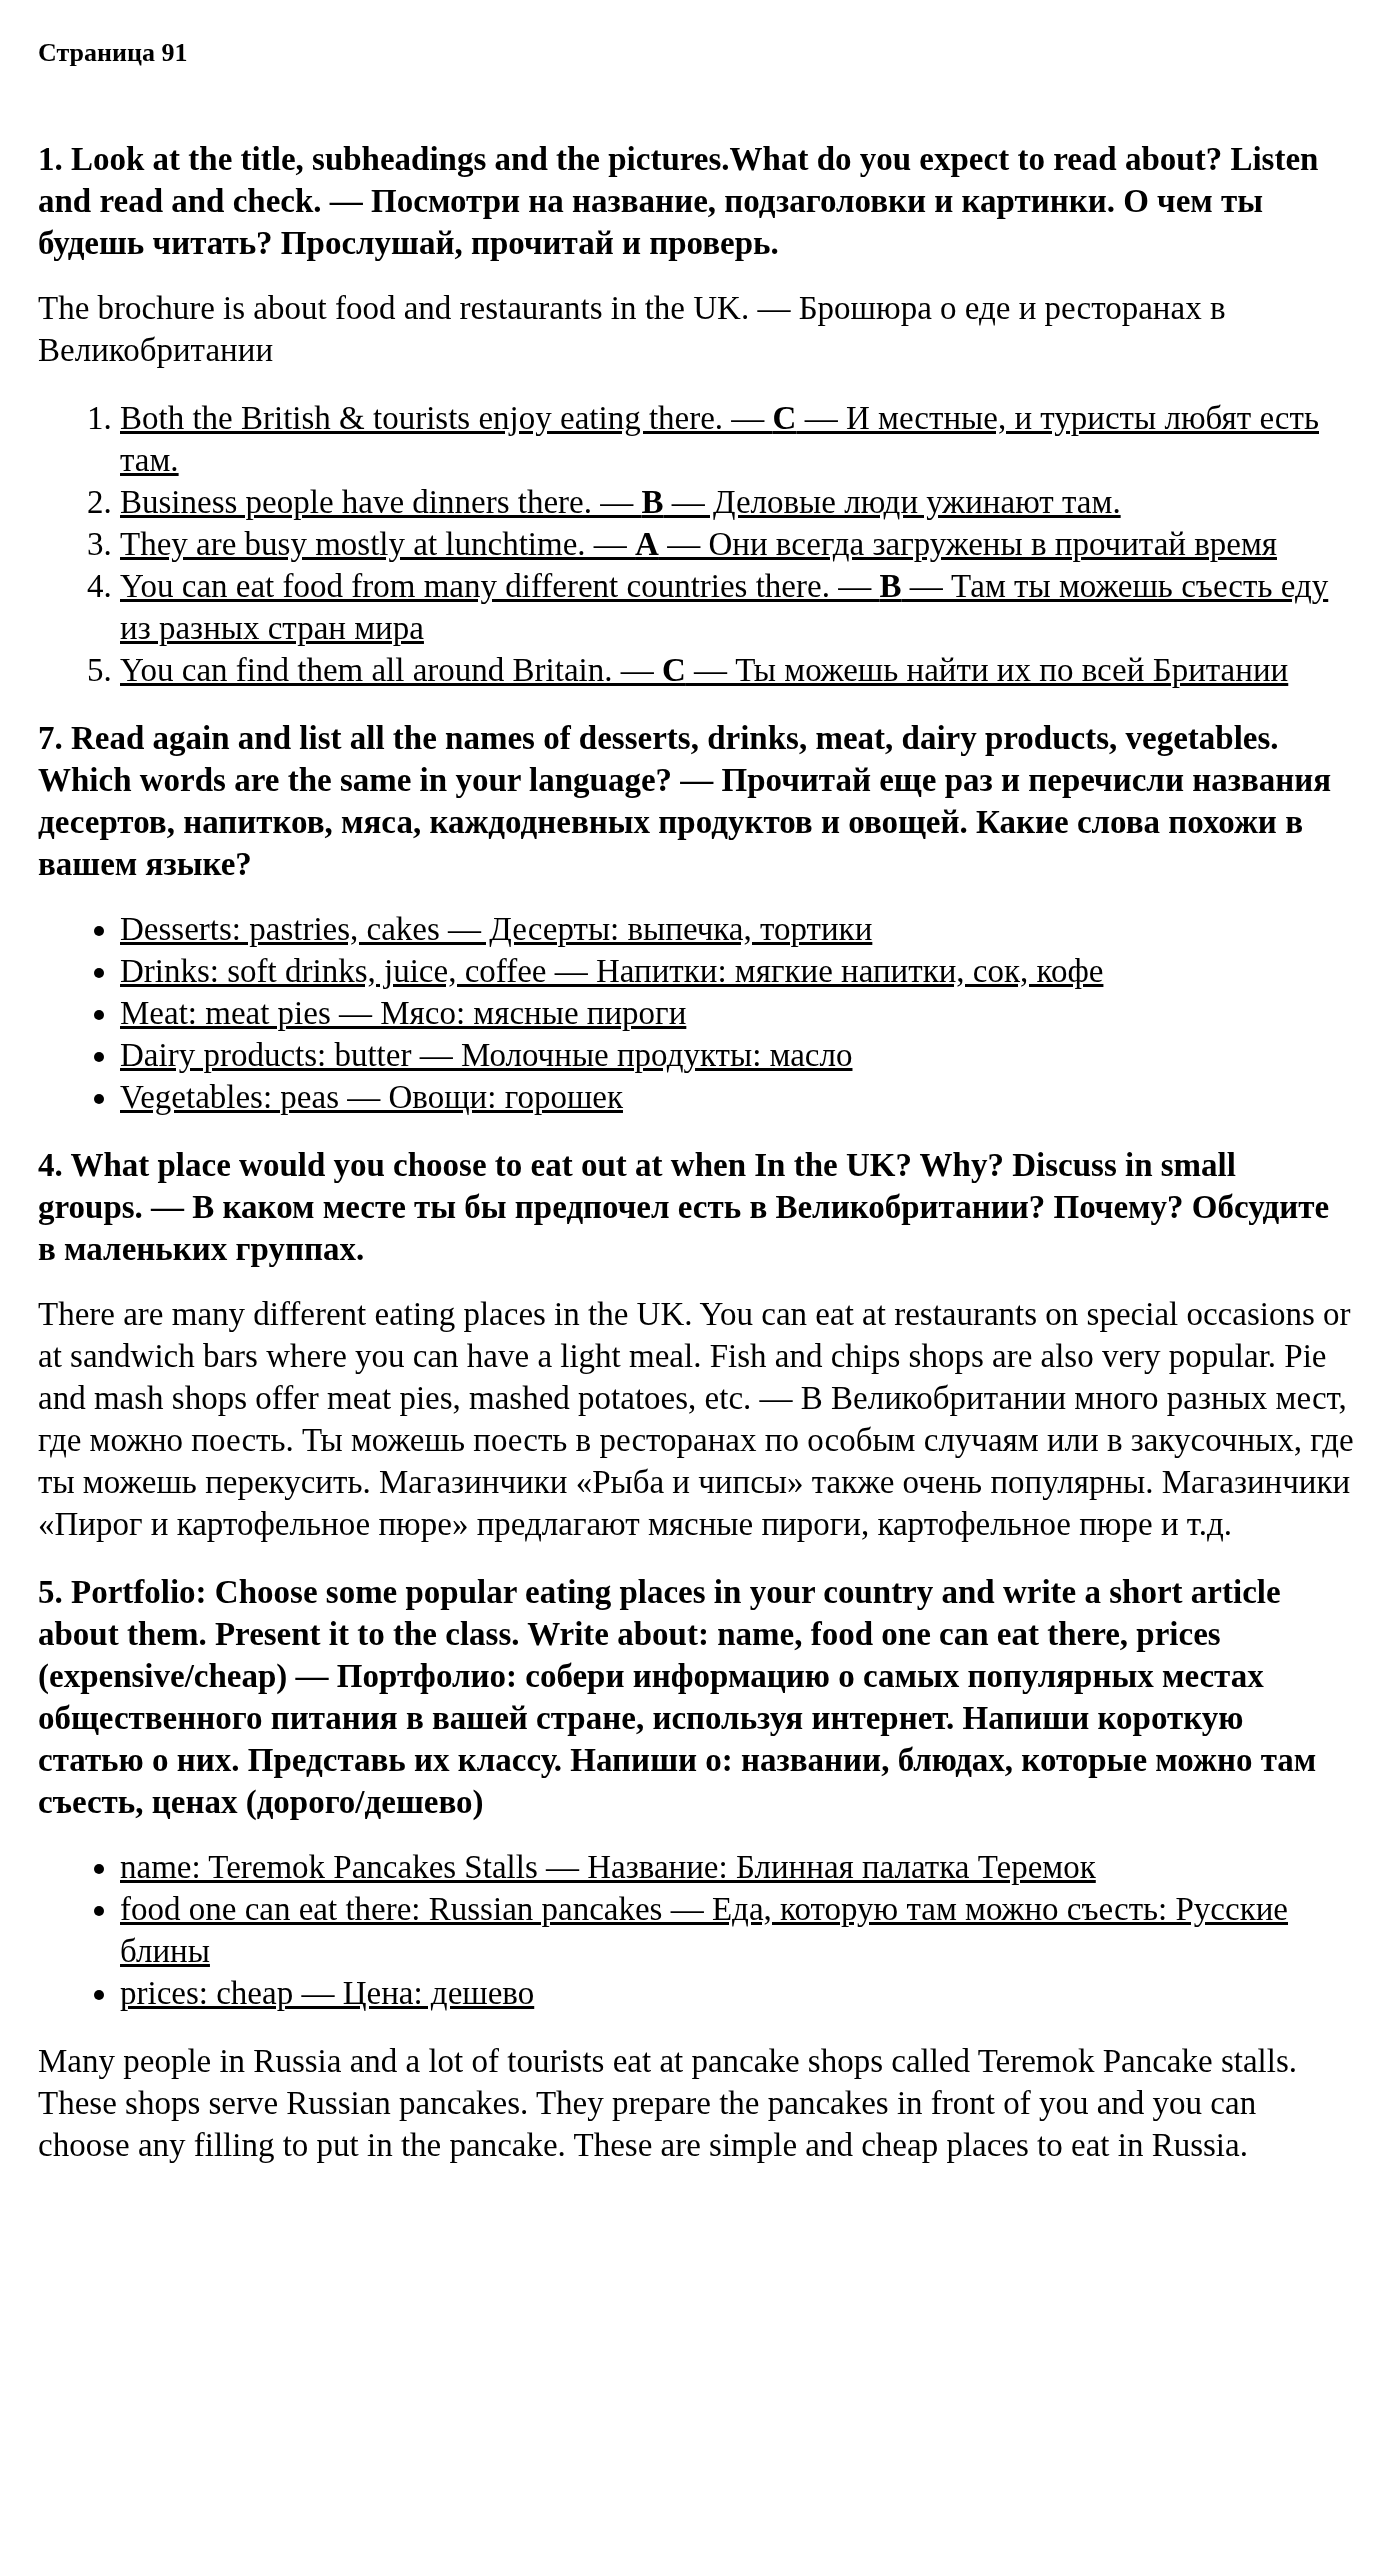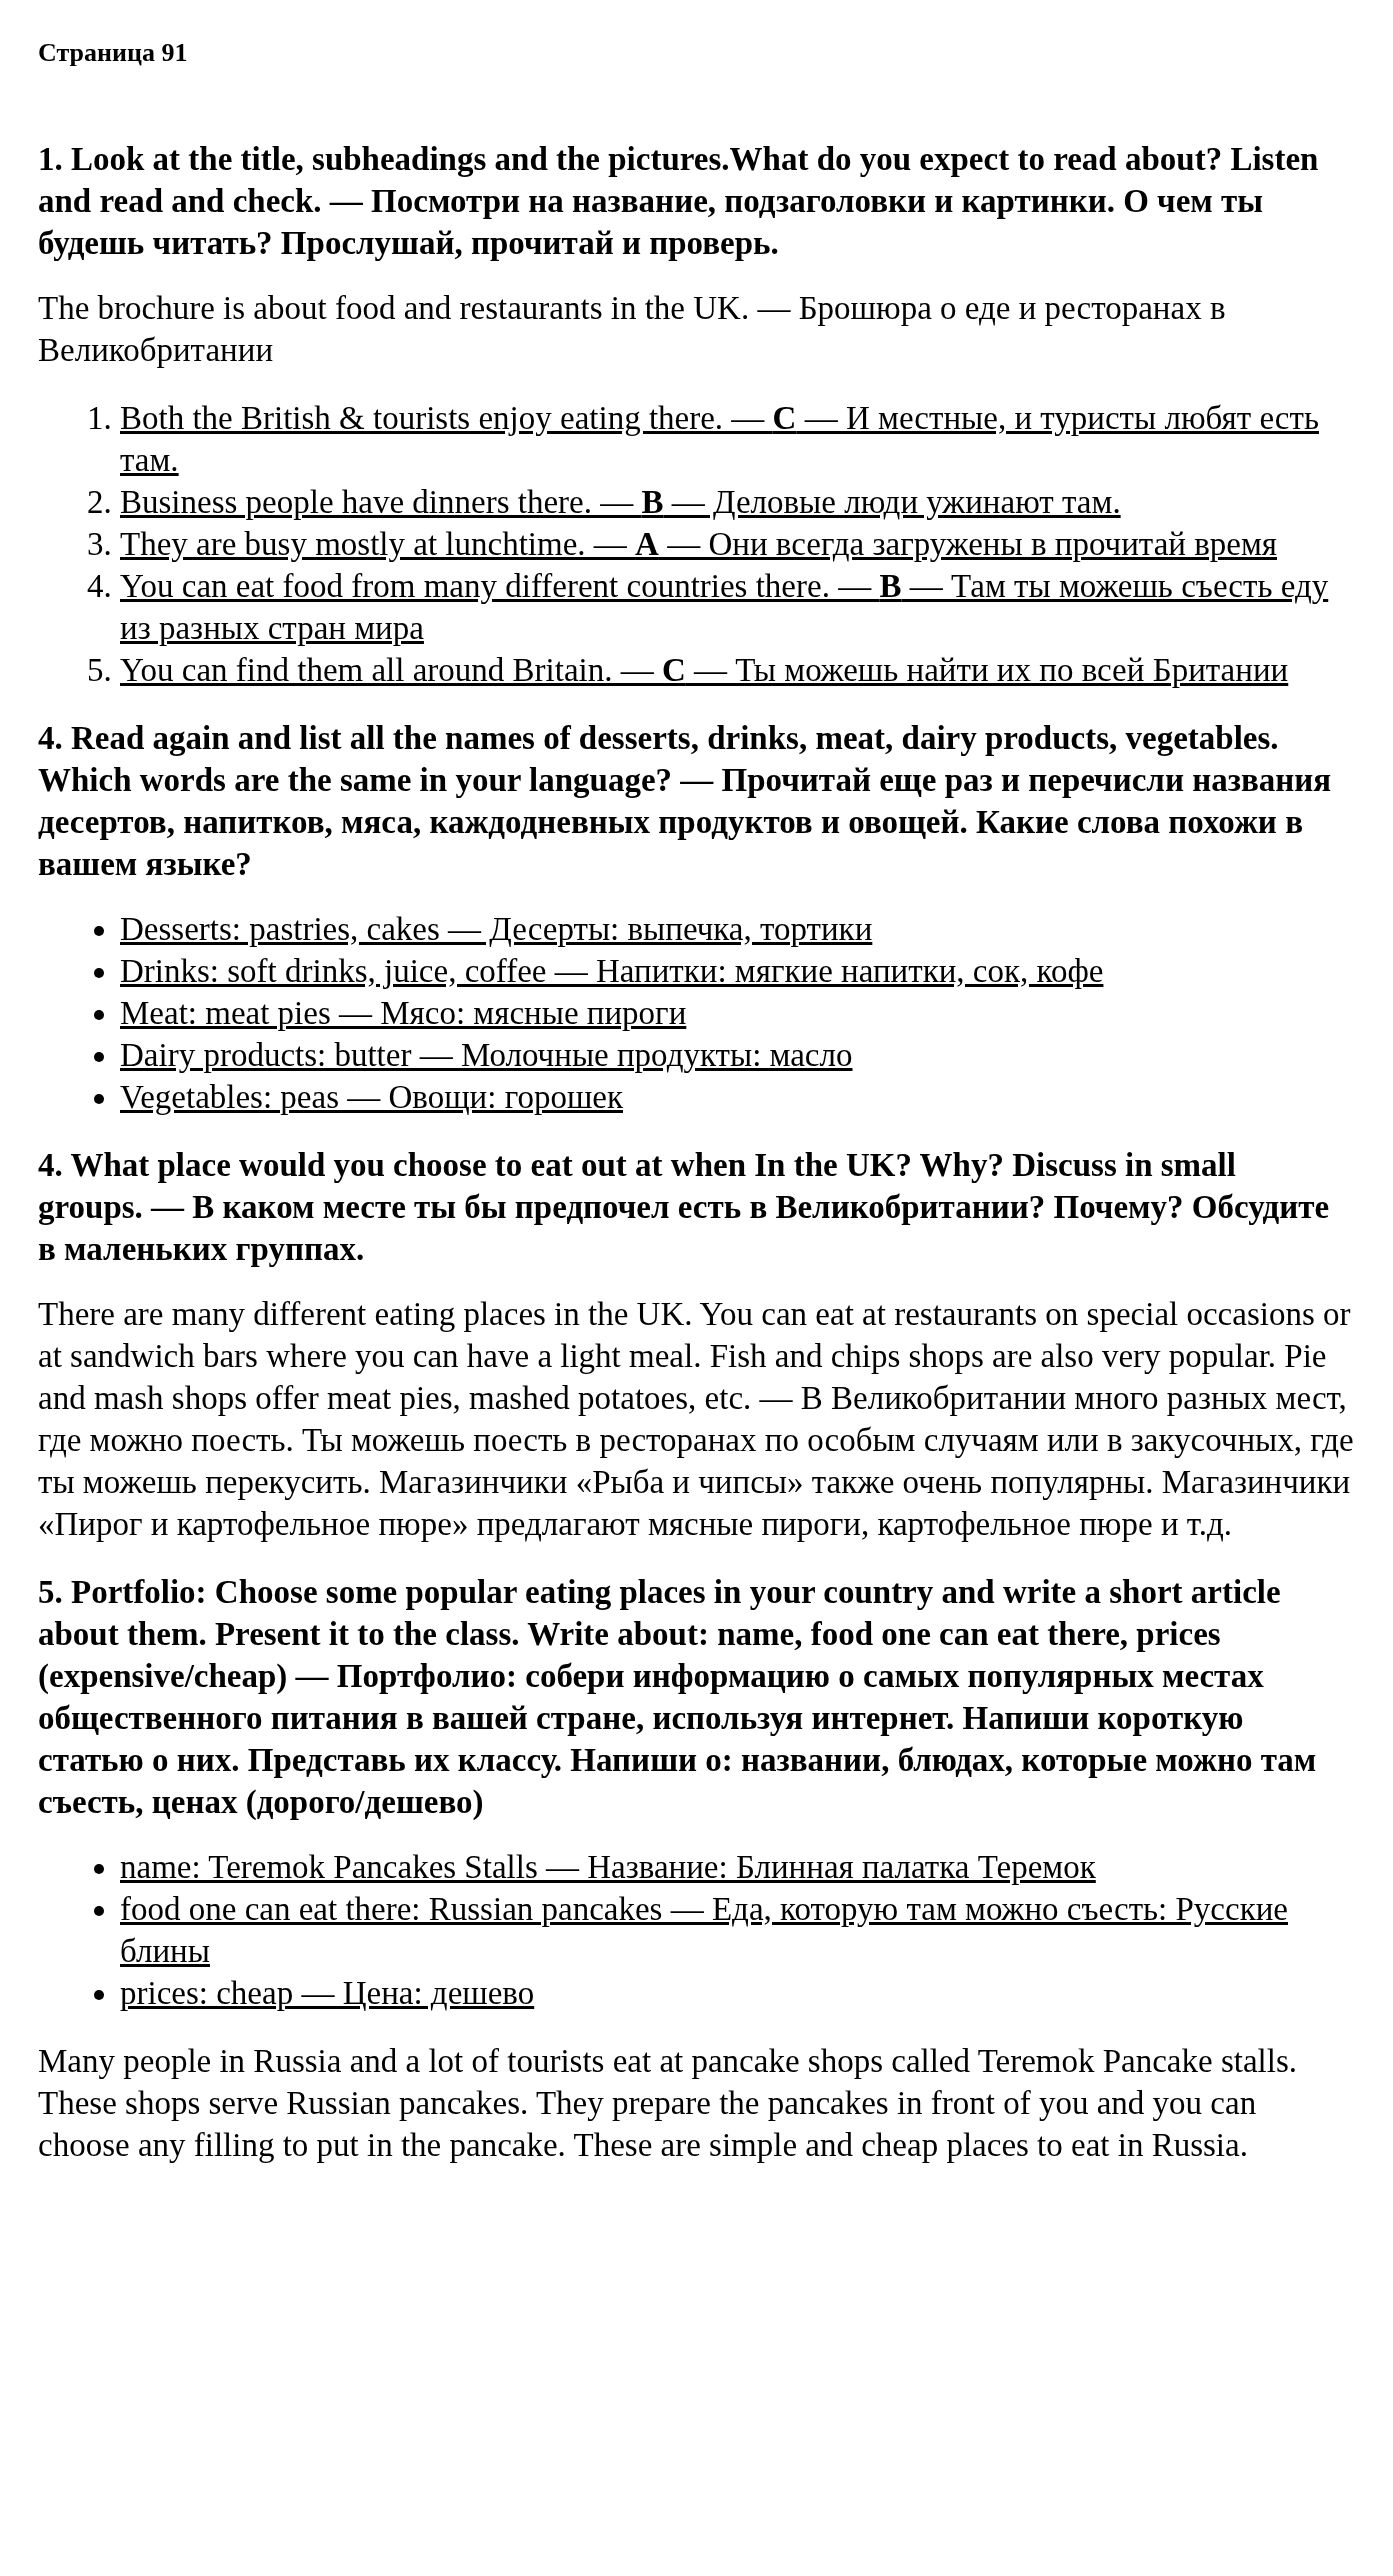--- a/index.html
+++ b/index.html
@@ -69,21 +69,21 @@
     <ol class="answers">
       <li><span>Both the British &amp; tourists enjoy eating there. — </span><span class="ans-letter">C</span><span> — И местные, и туристы любят есть там.</span></li>
       <li><span>Business people have dinners there. — </span><span class="ans-letter">B</span><span> — Деловые люди ужинают там.</span></li>
       <li><span>They are busy mostly at lunchtime. — </span><span class="ans-letter">A</span><span> — Они всегда загружены в прочитай время</span></li>
       <li><span>You can eat food from many different countries there. — </span><span class="ans-letter">B</span><span> — Там ты можешь съесть еду из разных стран мира</span></li>
       <li><span>You can find them all around Britain. — </span><span class="ans-letter">C</span><span> — Ты можешь найти их по всей Британии</span></li>
     </ol>
   </section>
 
   <section>
-    <div class="task-heading">4. Read again and list all the names of desserts, drinks, meat, dairy products, vegetables. Which words are the same in your language? — Прочитай еще раз и перечисли названия десертов, напитков, мяса, каждодневных продуктов и овощей. Какие слова похожи в вашем языке?</div>
+    <div class="task-heading">7. Read again and list all the names of desserts, drinks, meat, dairy products, vegetables. Which words are the same in your language? — Прочитай еще раз и перечисли названия десертов, напитков, мяса, каждодневных продуктов и овощей. Какие слова похожи в вашем языке?</div>
     <ul class="bullets">
       <li>Desserts: pastries, cakes — Десерты: выпечка, тортики</li>
       <li>Drinks: soft drinks, juice, coffee — Напитки: мягкие напитки, сок, кофе</li>
       <li>Meat: meat pies — Мясо: мясные пироги</li>
       <li>Dairy products: butter — Молочные продукты: масло</li>
       <li>Vegetables: peas — Овощи: горошек</li>
     </ul>
   </section>
 
   <section>

